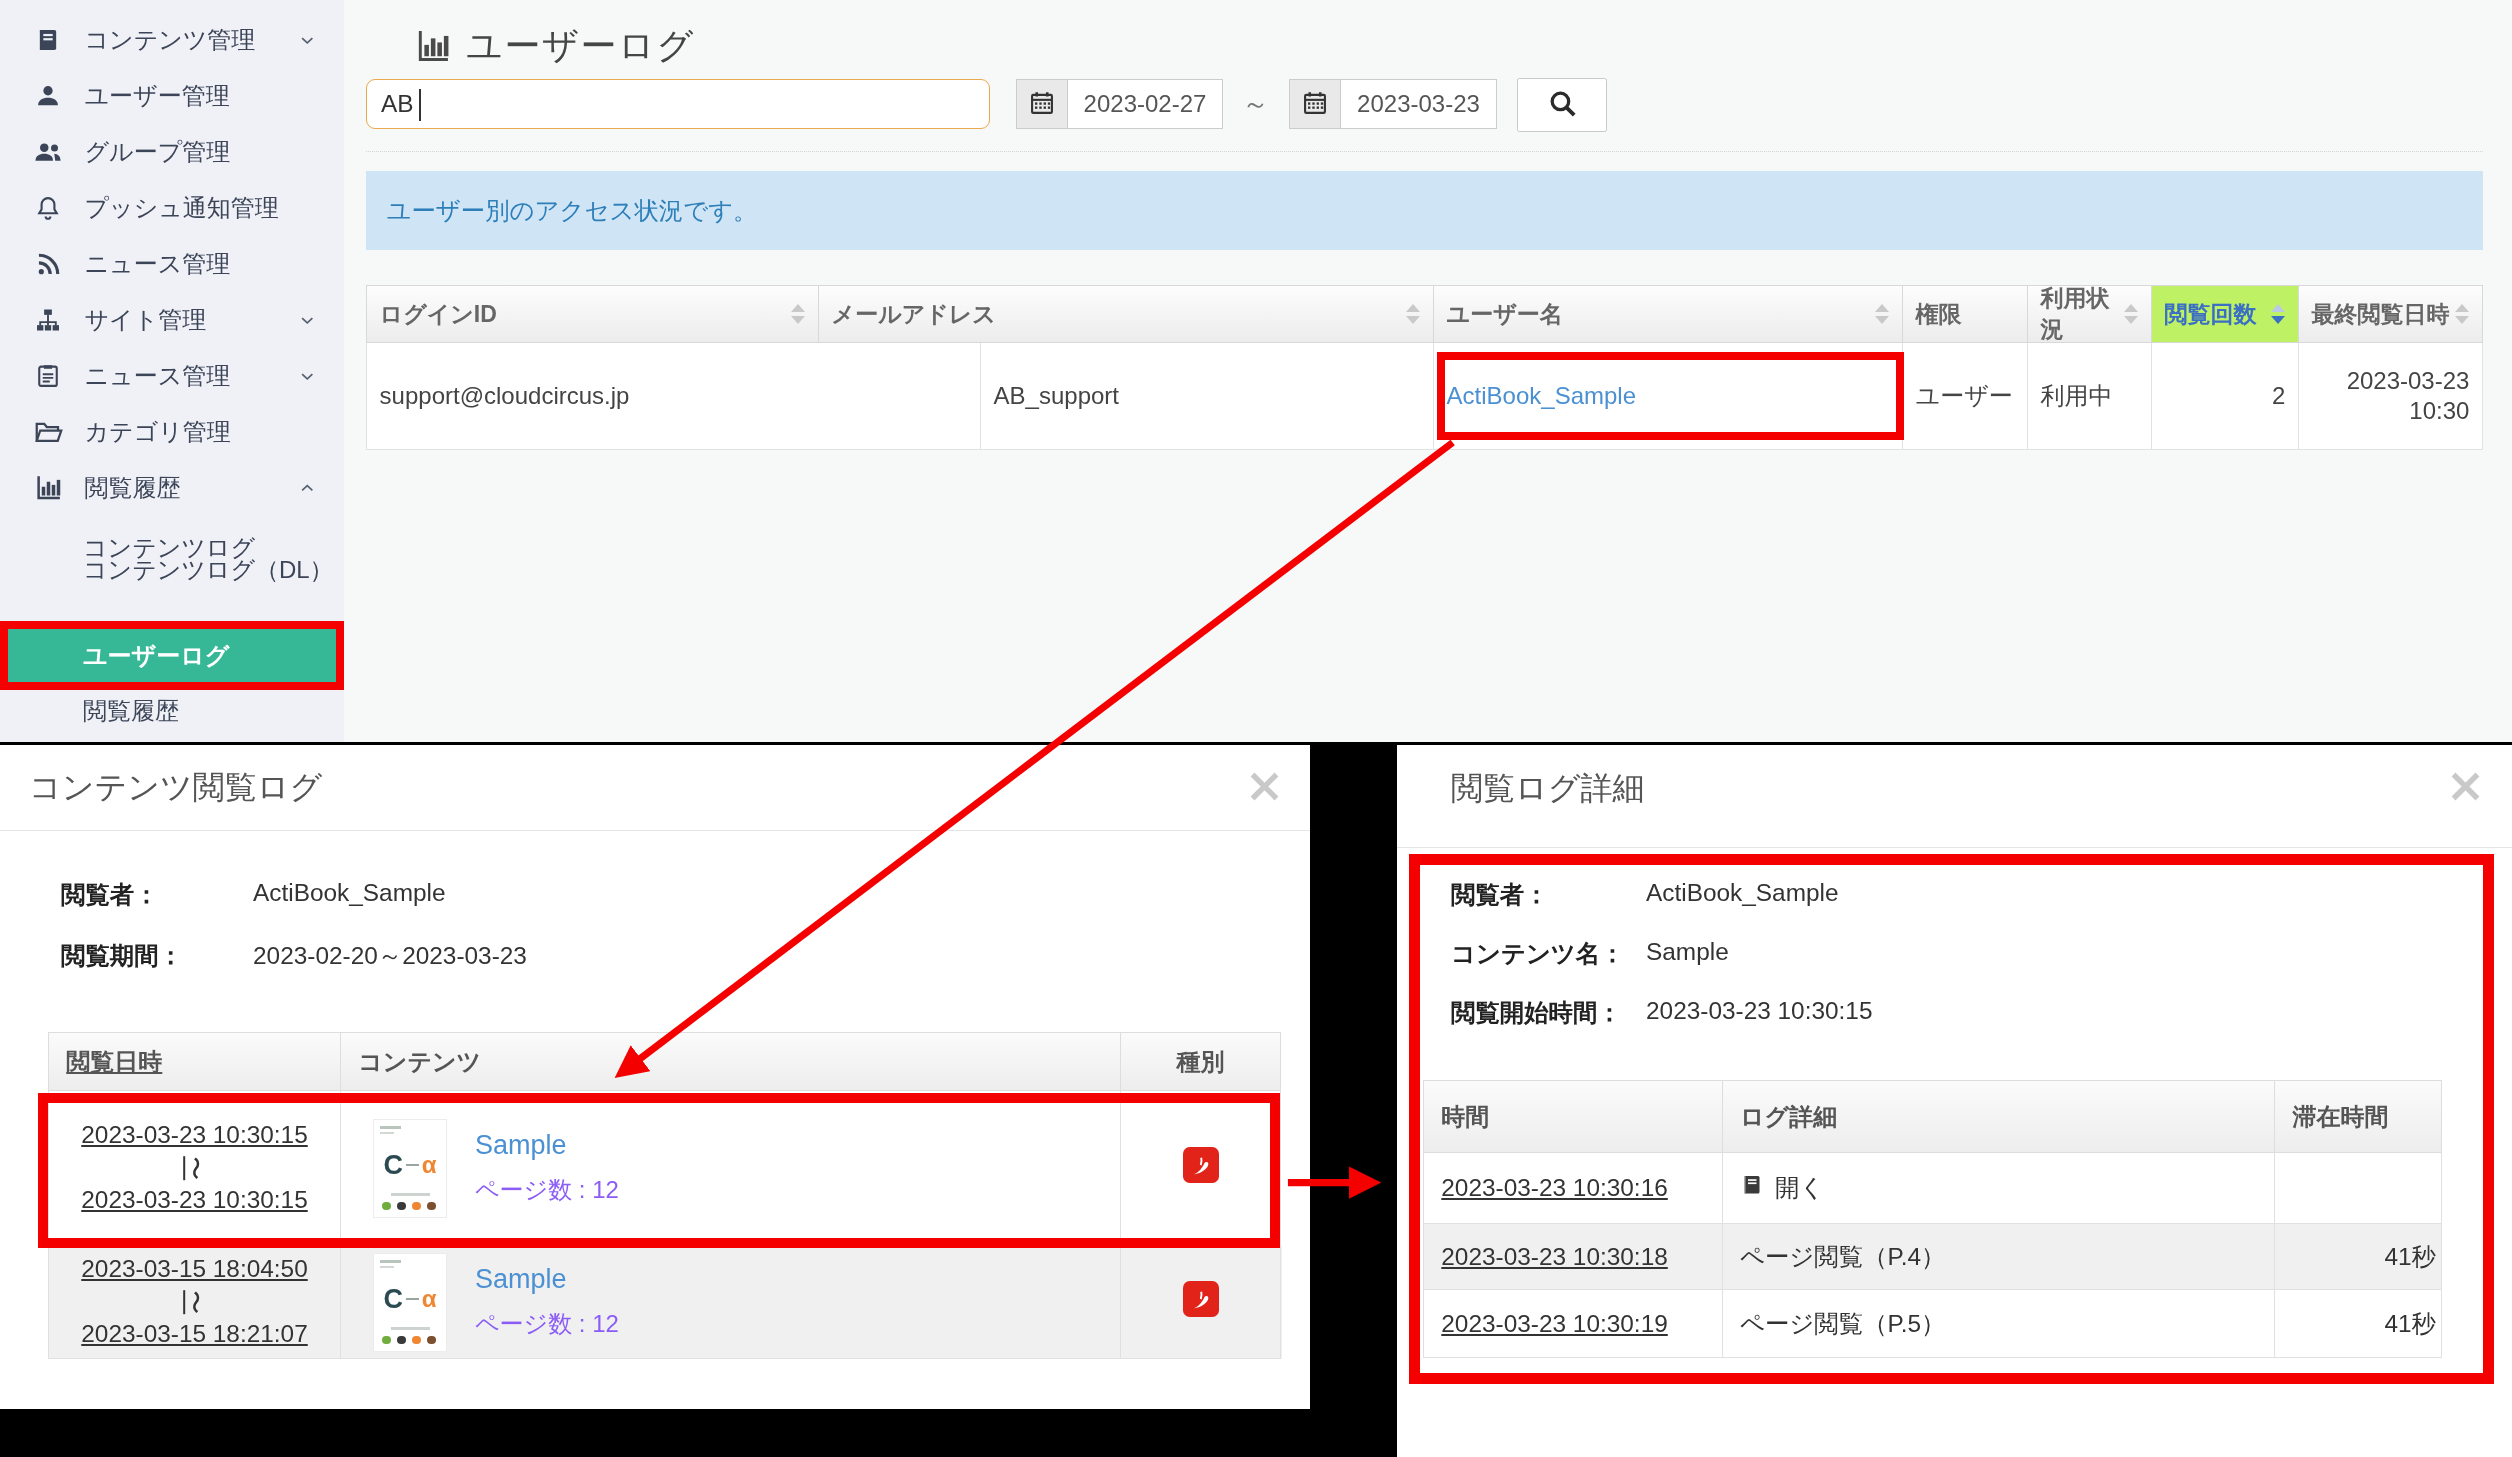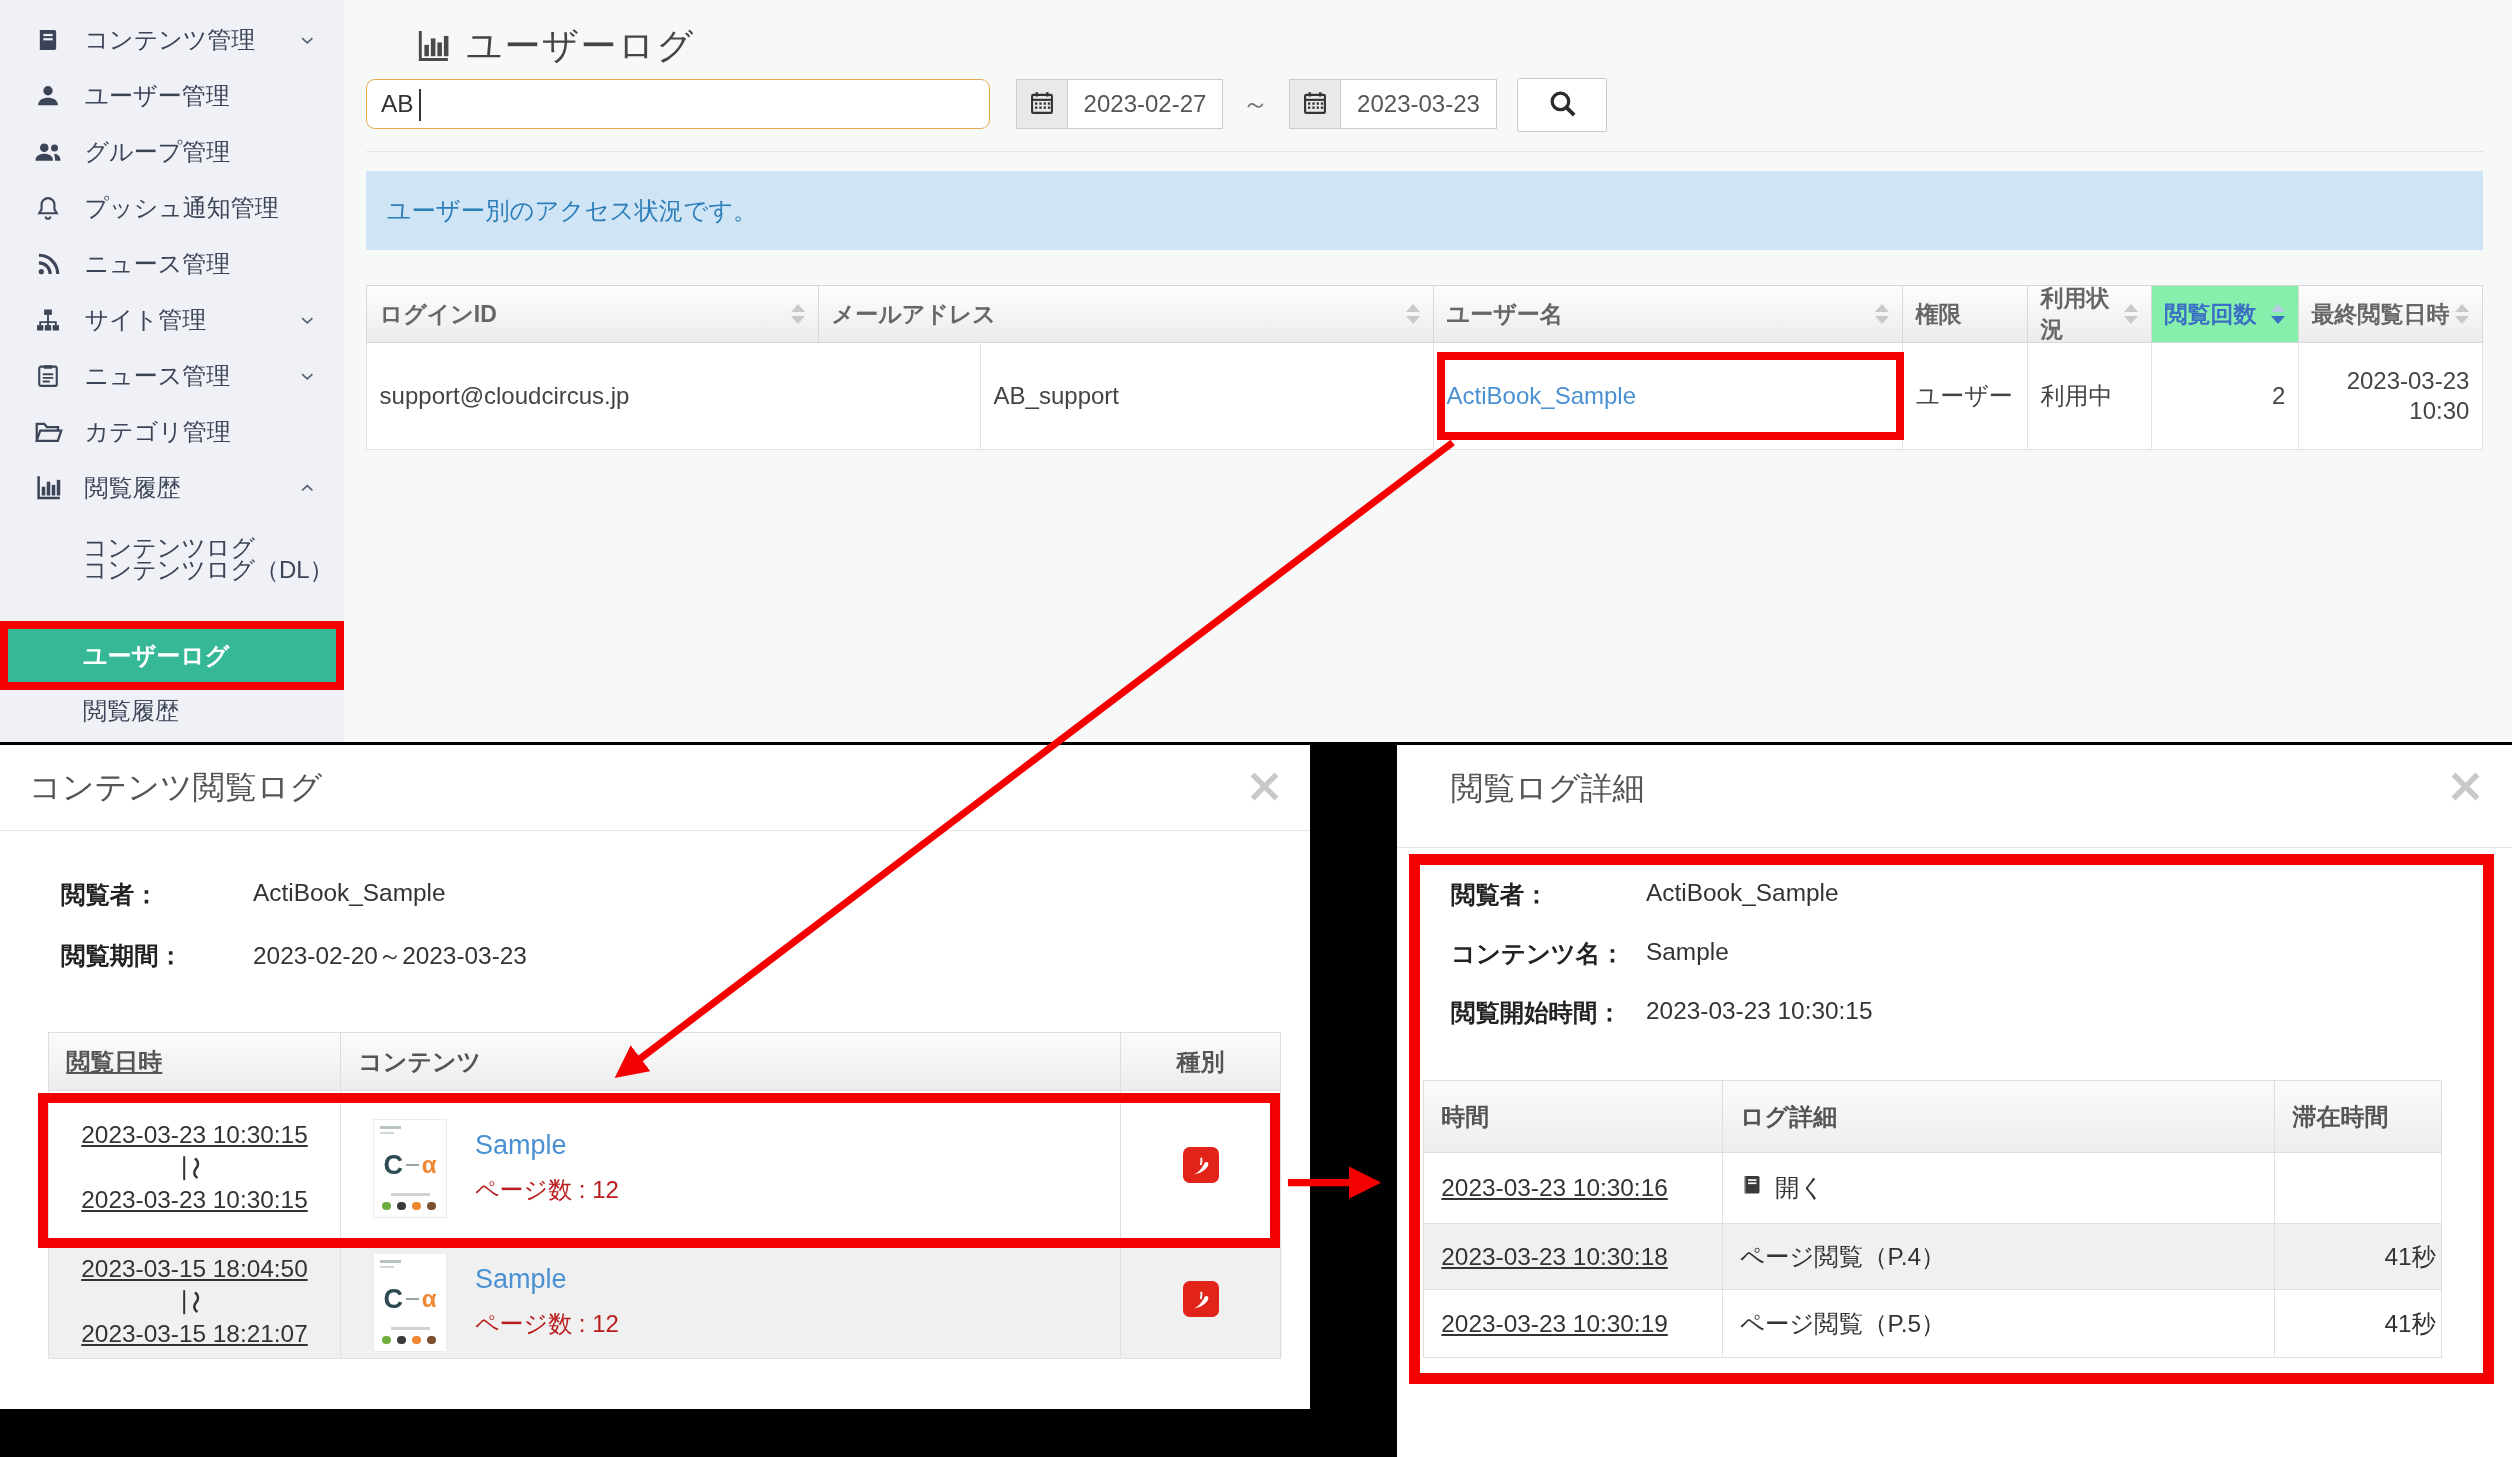--- a/index.html
+++ b/index.html
@@ -26,21 +26,21 @@
   .datebox{position:absolute;top:79px;height:50px;background:#fff;border:0.8px solid #ccc;border-left:none;box-sizing:border-box;display:flex;align-items:center;justify-content:center;font-size:24px;color:#555;cursor:pointer;}
   .tilde-sep{position:absolute;top:79px;left:888px;width:47px;height:50px;display:flex;align-items:center;justify-content:center;font-size:27px;color:#777;}
   .search-btn{position:absolute;left:1173px;top:78px;width:88px;height:52px;background:#fff;border:0.8px solid #c9c9c9;border-radius:2.4px;display:flex;align-items:center;justify-content:center;color:#2b2b2b;cursor:pointer;}
   .dotted-sep{position:absolute;left:22px;top:151px;width:2117px;border-top:1.6px dotted #d5d5d5;}
   .banner{position:absolute;left:22px;top:171px;width:2117px;height:79px;background:#cfe5f6;display:flex;align-items:center;box-sizing:border-box;padding-left:20.5px;font-size:24.4px;color:#2e7fb9;}
   
   .utable{position:absolute;left:22px;top:285px;width:2117px;}
   .thead{display:flex;height:58px;}
   .th{box-sizing:border-box;border:0.8px solid #d8d8d8;border-left:none;background:linear-gradient(#fdfdfd,#ececec);display:flex;align-items:center;padding:0 12.6px;font-size:23px;font-weight:bold;color:#666;cursor:pointer;}
   .th:first-child{border-left:0.8px solid #d8d8d8;}
-  .th.sorted{background:#86efac;color:#3a6fc4;}
+  .th.sorted{background:#bef264;color:#3a6fc4;}
   .sort{display:inline-flex;flex-direction:column;gap:4px;margin-left:auto;}
   .tu{width:0;height:0;border-left:7px solid transparent;border-right:7px solid transparent;border-bottom:8.7px solid #c9c9c9;}
   .td-a{width:0;height:0;border-left:7px solid transparent;border-right:7px solid transparent;border-top:8.7px solid #c9c9c9;}
   .sorted .tu{border-bottom-color:#b9c9e6;}
   .sorted .td-a{border-top-color:#3a6fc4;}
   .trow{display:flex;height:107px;background:#fff;}
   .tc{box-sizing:border-box;border:0.8px solid #e2e2e2;border-top:none;border-left:none;display:flex;align-items:center;padding:0 12.6px;font-size:24px;color:#444;}
   .tc:first-child{border-left:0.8px solid #e2e2e2;}
   .c0{width:615px;}.c1{width:453px;}.c2{width:469px;}.c3{width:125px;}.c4{width:124px;}.c5{width:147px;}.c6{width:184px;}
   .link{color:#4a90d2;text-decoration:none;cursor:pointer;}
@@ -74,21 +74,21 @@
   .thumb .tl2{position:absolute;left:6.3px;top:12.6px;width:14px;height:2.4px;background:#d2d8d4;}
   .t-logo{position:absolute;left:0;top:32px;width:100%;display:flex;align-items:center;justify-content:center;gap:3.2px;}
   .t-c{font-size:27px;font-weight:bold;color:#2c4a52;line-height:1;}
   .t-mid{width:12.6px;height:2.4px;background:#9aa5a0;}
   .t-a{font-size:24px;font-weight:bold;color:#ef8632;line-height:1;}
   .t-sub{position:absolute;left:17.3px;bottom:20.5px;width:39px;height:3.2px;background:#cdd4d0;}
   .t-dots{position:absolute;left:8px;bottom:6.3px;display:flex;gap:6.3px;}
   .t-dots i{width:8.7px;height:8.7px;border-radius:50%;display:block;}
   .c-texts{margin-left:28px;display:flex;flex-direction:column;}
   .c-title{font-size:27px;}
-  .c-pages{font-size:24px;color:#b91c1c;margin-top:12.6px;}
+  .c-pages{font-size:24px;color:#8b5cf6;margin-top:12.6px;}
   .detail-cell{padding-left:17.3px;gap:11px;}
   .dur-cell{justify-content:flex-end;padding-right:5px;}
   .time-cell{padding-left:17.3px;text-decoration:underline;}
   
   .ann{position:absolute;border:8px solid #f50000;box-sizing:border-box;pointer-events:none;z-index:50;}
   #arrow-layer{position:absolute;left:0;top:0;width:2512px;height:1458px;pointer-events:none;z-index:60;}
 </style>
 </head>
 <body>
 

